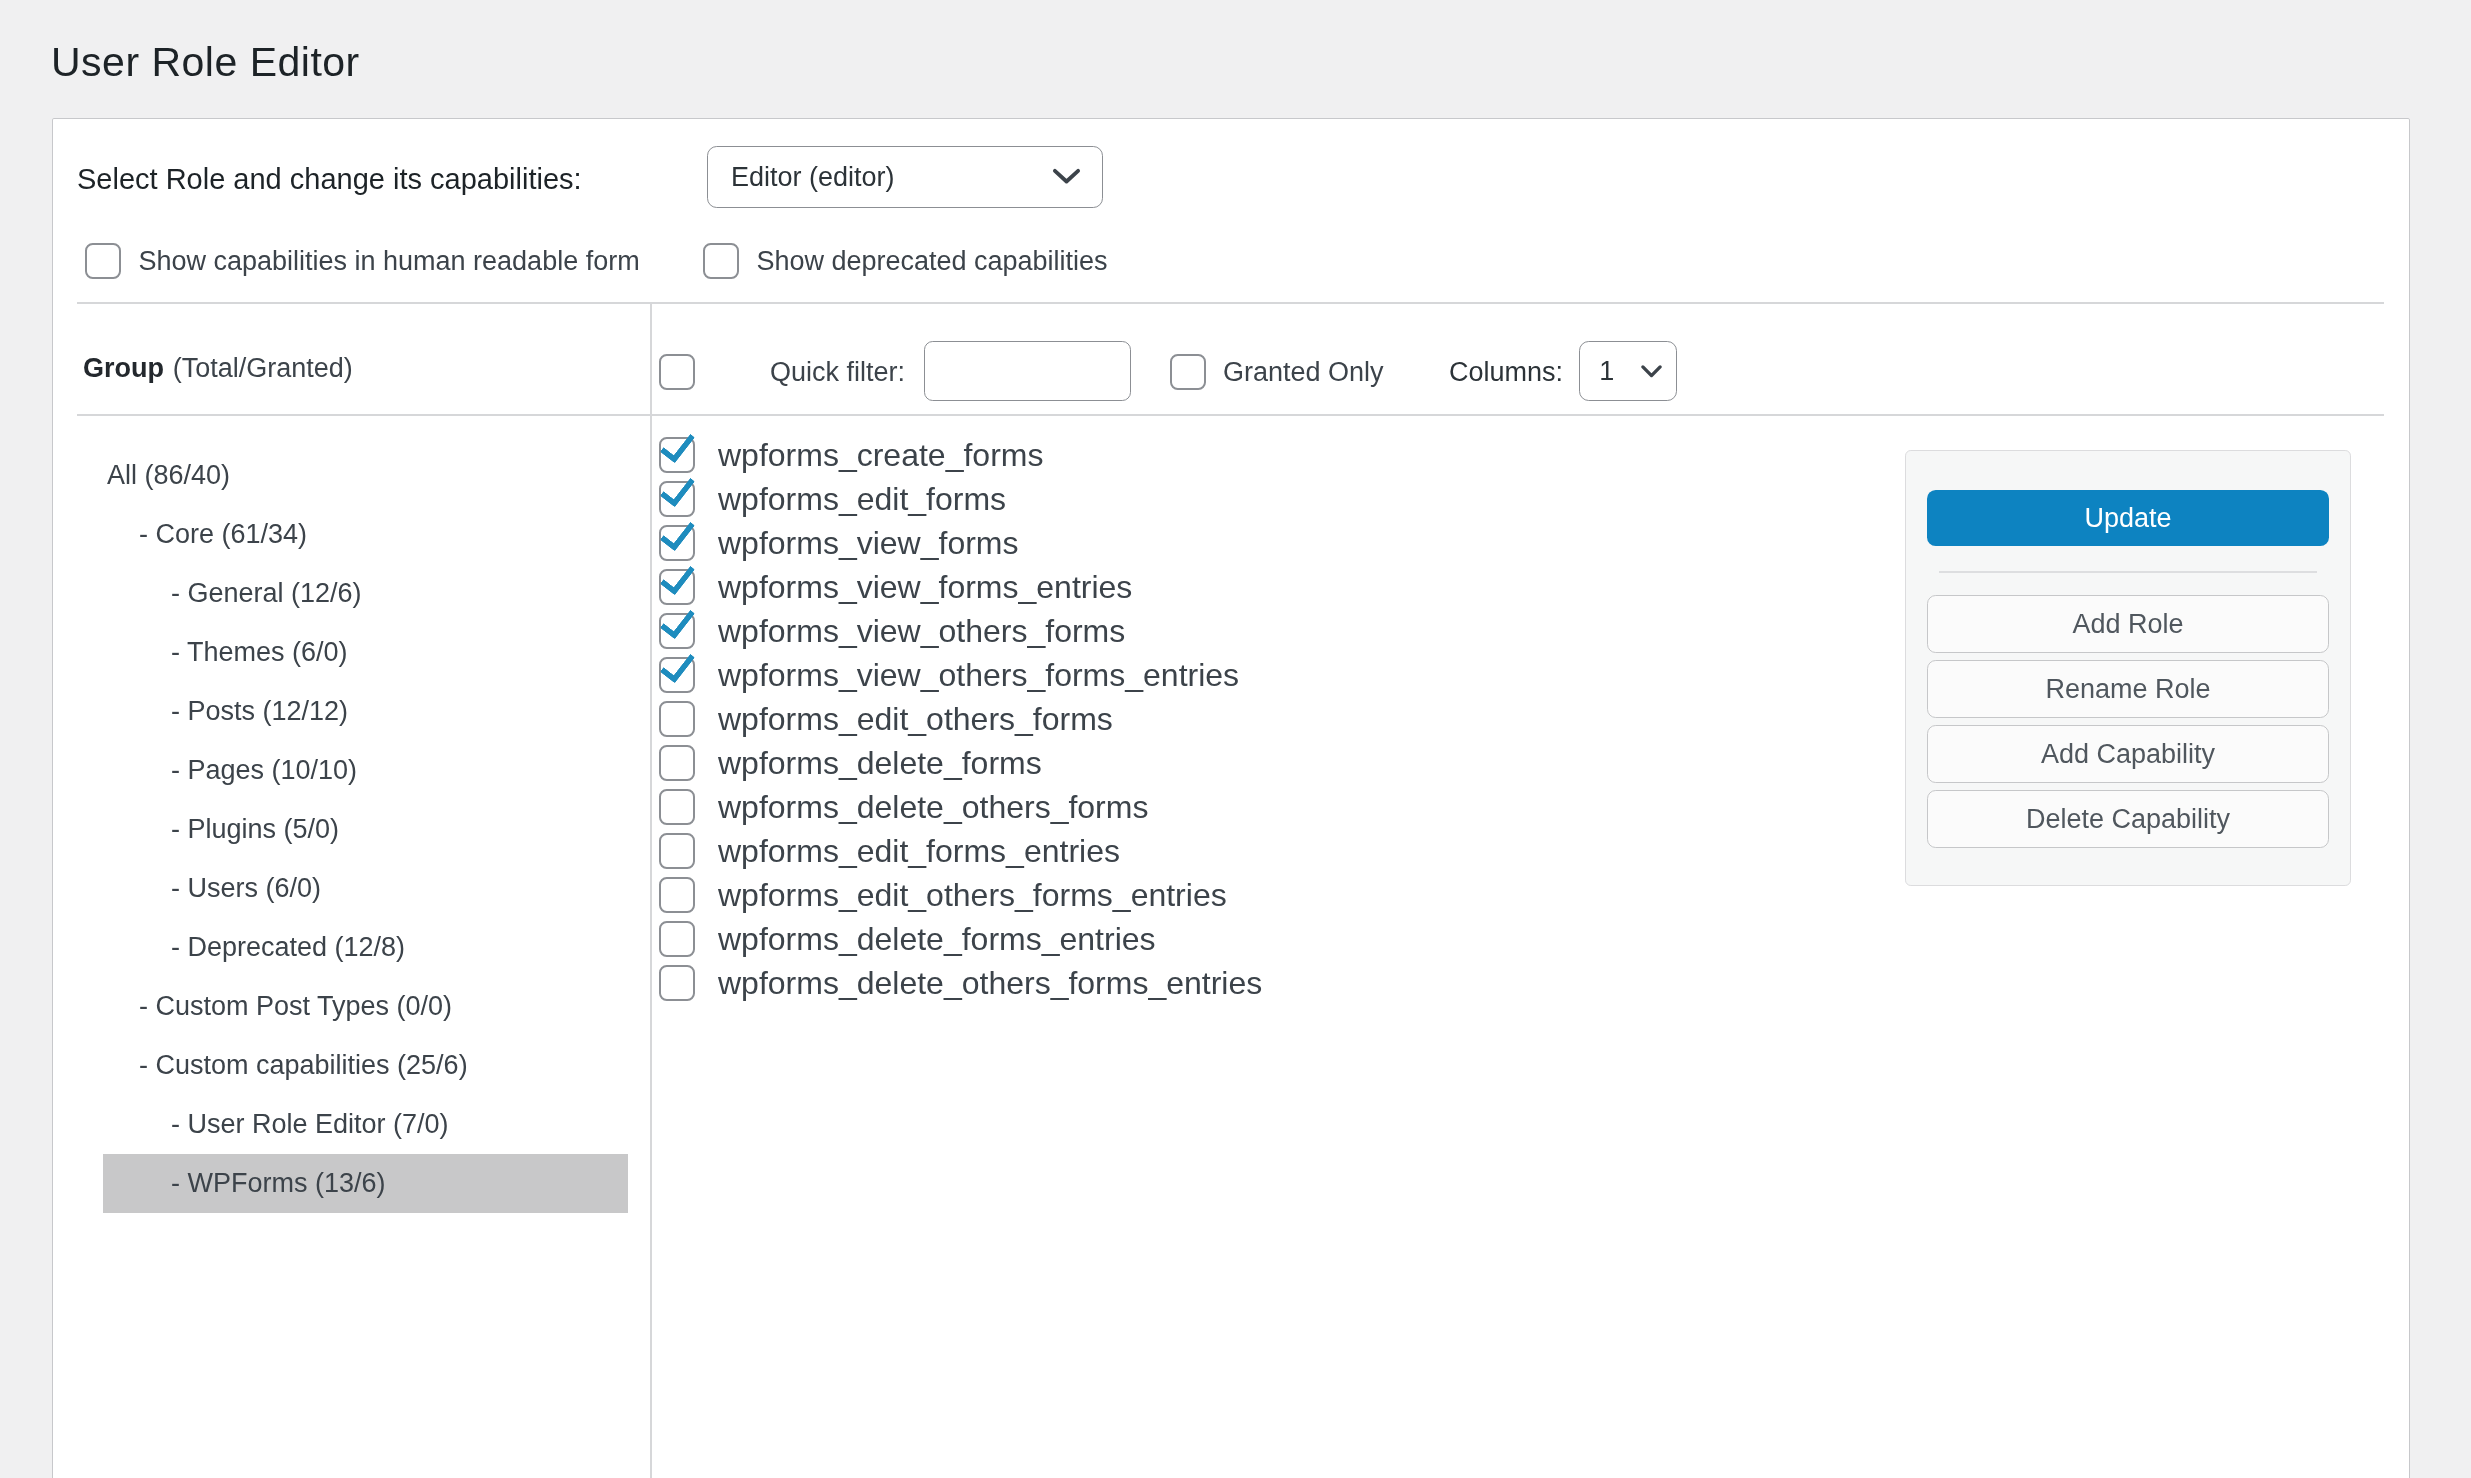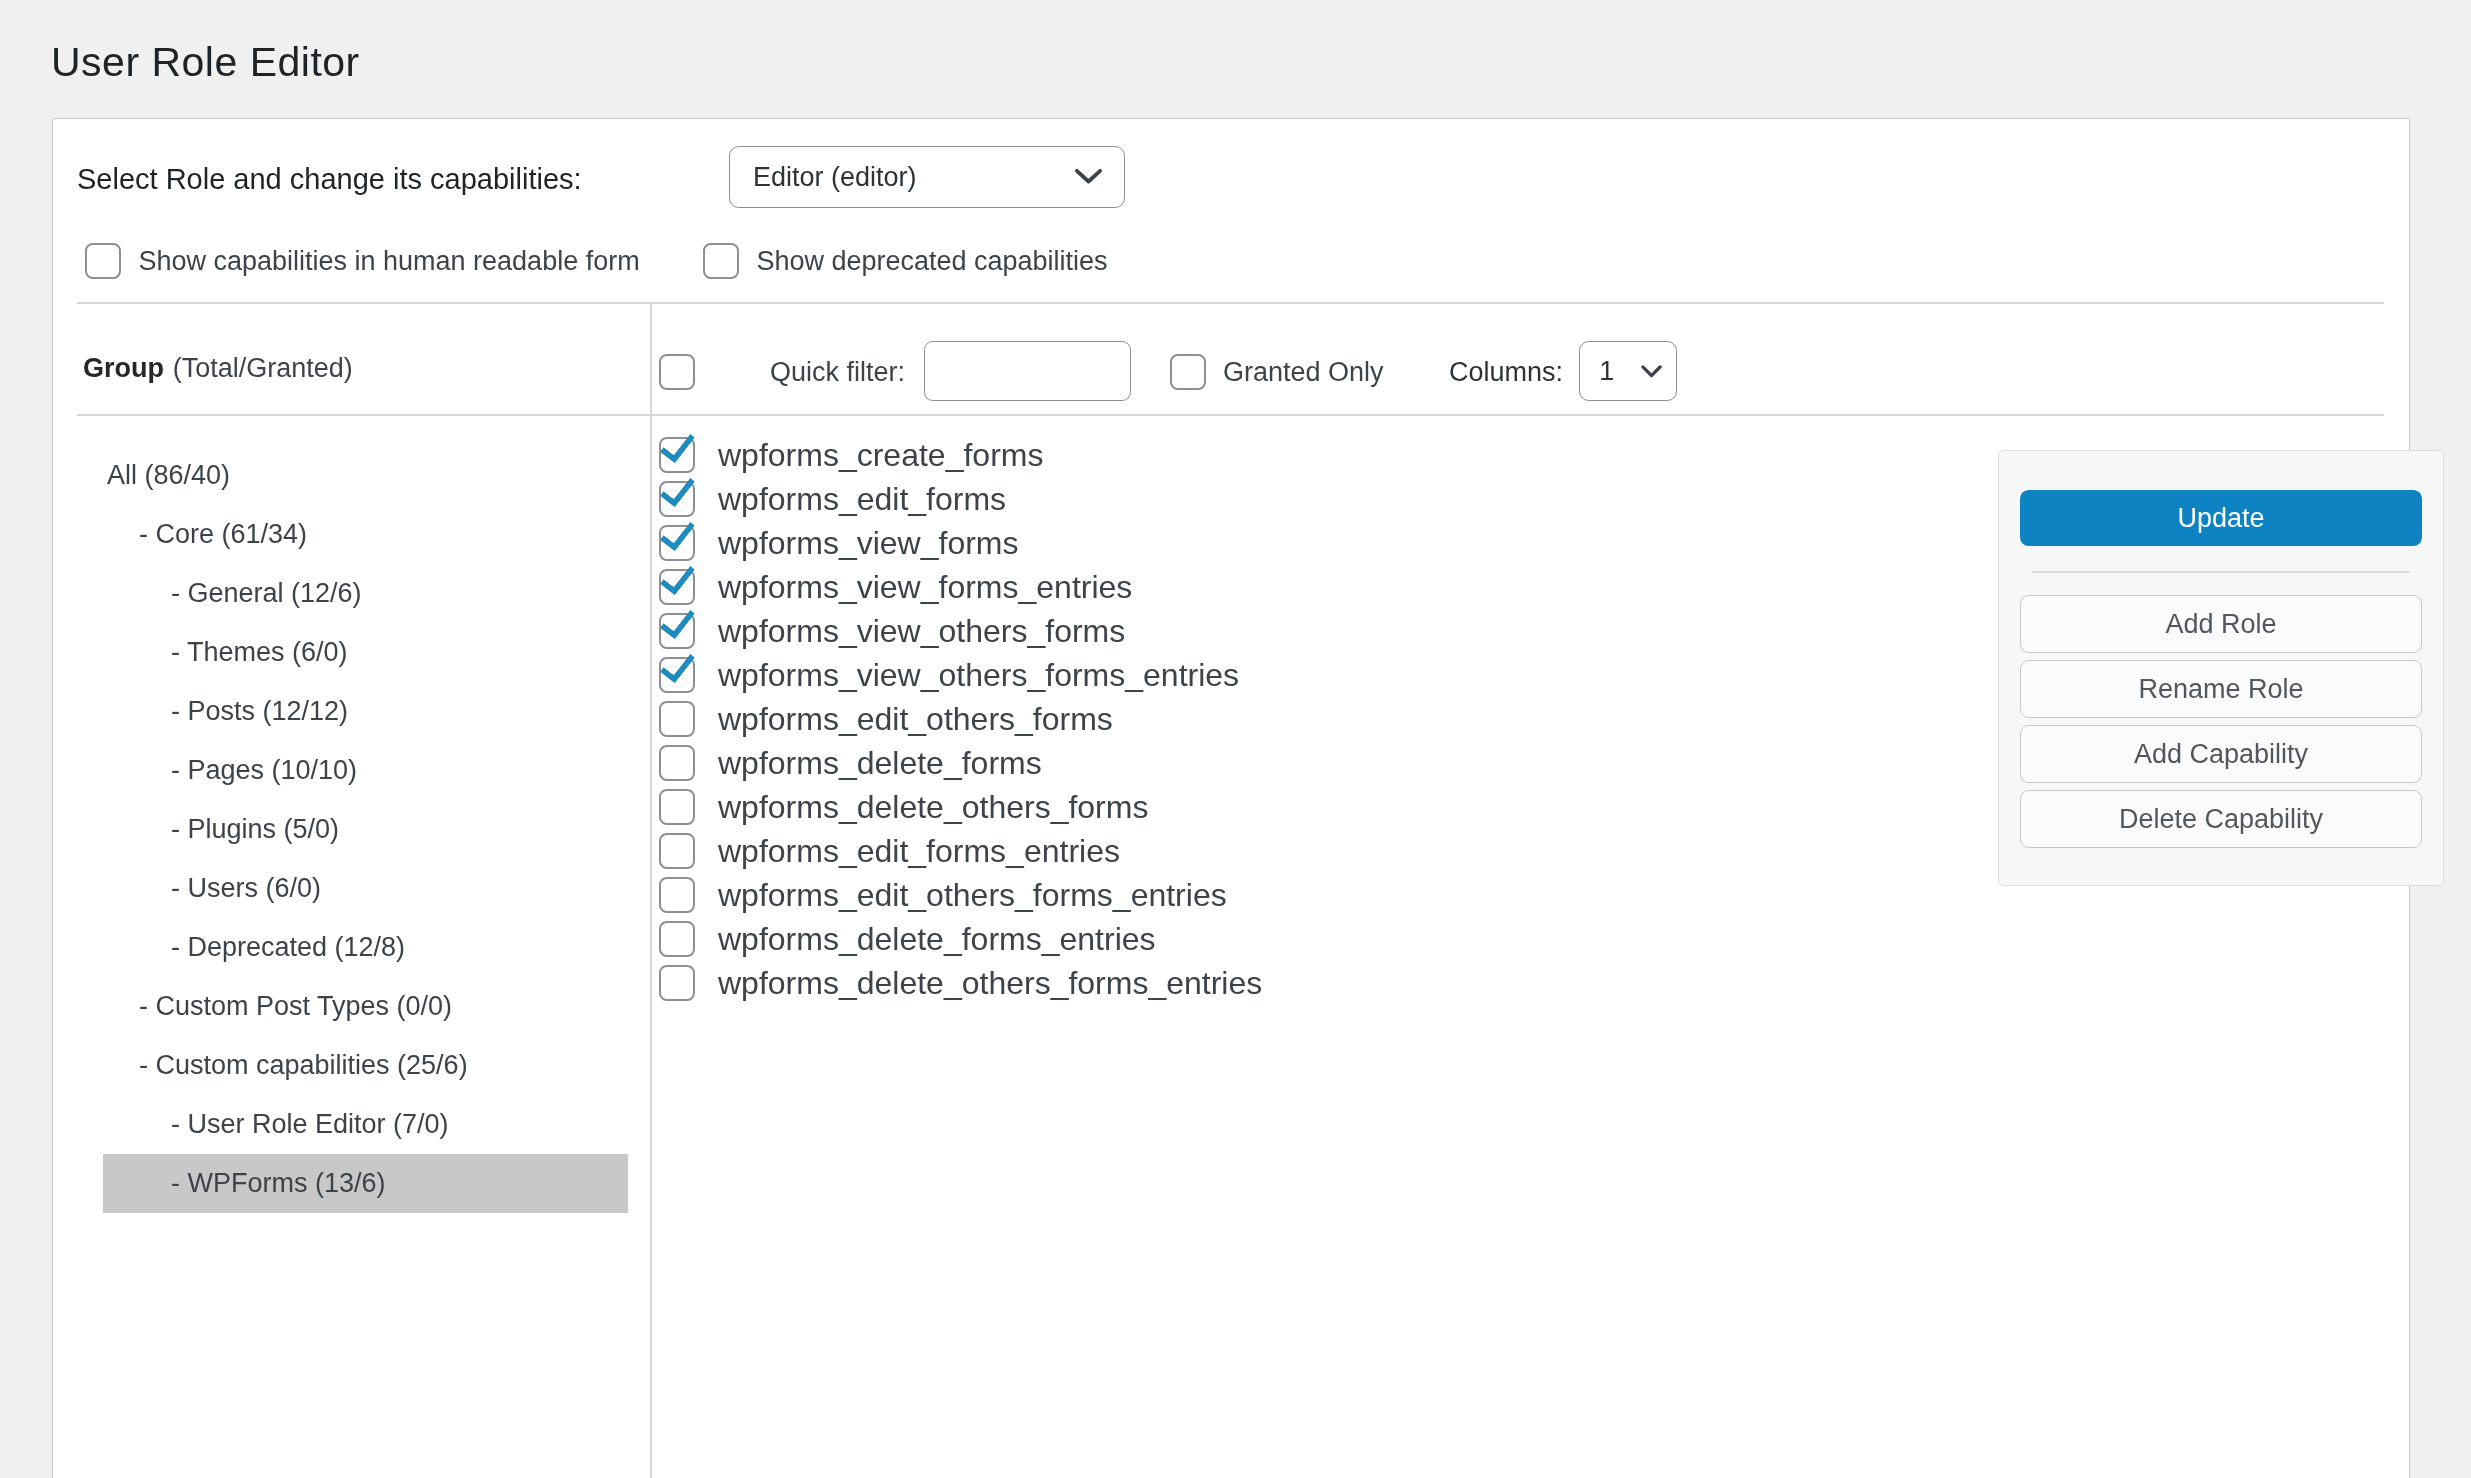--- a/index.html
+++ b/index.html
@@ -22,21 +22,21 @@
   .role-label {
     position:absolute; left:24px; top:42px; height:37px;
     display:flex; align-items:center;
     font-size:29px; font-weight:400; color:#1d2327;
   }
   .select-box {
     position:absolute; display:flex; align-items:center; justify-content:space-between;
     background:#fff; border:1.9px solid #8c8f94; border-radius:9.7px;
     color:#2c3338; cursor:pointer;
   }
-  .role-select { left:676px; top:27px; width:396px; height:62px; padding:0 21px 0 23px; font-size:27px; }
+  .role-select { left:654px; top:27px; width:396px; height:62px; padding:0 21px 0 23px; font-size:27px; }
   .cols-select { left:1526px; top:222px; width:98px; height:60px; padding:0 13.5px 0 19.3px; font-size:27px; }
   .chev { flex:0 0 auto; }
   
   .cb {
     position:relative; width:36px; height:36px; flex:0 0 36px;
     background:#fff; border:2.9px solid #8c8f94; border-radius:7.7px; cursor:pointer;
   }
   .cb.checked::after {
     content:""; position:absolute; left:6.8px; top:-10.6px;
     width:12.6px; height:27px;
@@ -78,21 +78,21 @@
   .tree-item.lvl0 { padding-left:3.9px; }
   .tree-item.lvl1 { padding-left:36px; }
   .tree-item.lvl2 { padding-left:68px; }
   .tree-item.selected { background:#c8c8c9; }
   
   .caps { position:absolute; left:606px; top:314px; }
   .cap-row { height:44px; display:flex; align-items:center; gap:23px; }
   .cap-label { font-size:32px; color:#3c434a; white-space:nowrap; }
   
   .actions {
-    position:absolute; left:1945px; top:331px; width:446px; height:436px;
+    position:absolute; left:1852px; top:331px; width:446px; height:436px;
     background:#f6f7f7; border:1.9px solid #dcdcde; border-radius:5.8px;
     display:flex; flex-direction:column; padding:39px 21px 0;
   }
   .btn {
     width:100%; height:58px; border-radius:8.7px; font-family:inherit;
     font-size:27px; display:flex; align-items:center; justify-content:center;
     cursor:pointer;
   }
   .btn-primary {
     height:56px; background:#0d83c1; border:none; color:#ffffff;

